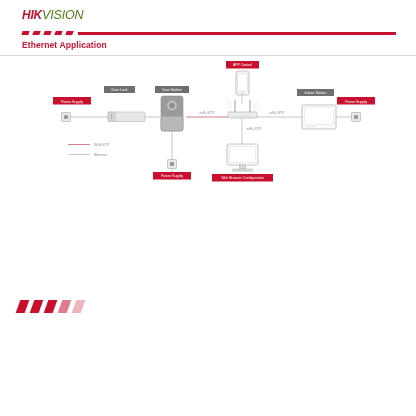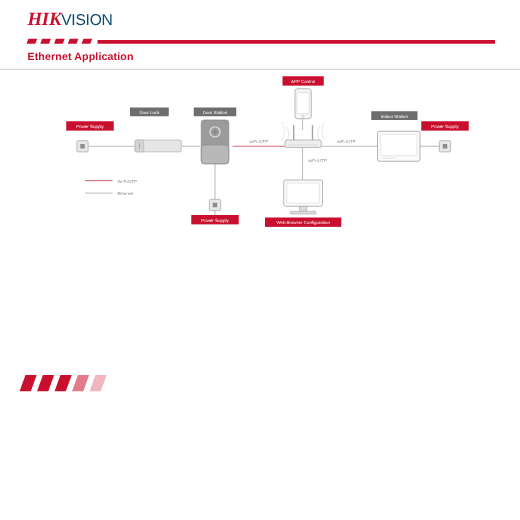--- a/index.html
+++ b/index.html
@@ -24,34 +24,35 @@
   }
   .logo-wrap {
     position: absolute;
     left: 22px;
     top: 9px;
     height: 14px;
     display: flex;
     align-items: baseline;
   }
   .logo-hik {
-    font-family: Liberation Serif, serif;
+    font-family: Liberation Sans, sans-serif;
     font-weight: bold;
     font-style: italic;
-    font-size: 15px;
+    font-size: 12px;
     letter-spacing: -0.2px;
     color: #c8102e;
     line-height: 1;
   }
   .logo-vision {
     font-family: "Liberation Sans", sans-serif;
     font-weight: normal;
+    font-style: italic;
     font-size: 12.5px;
     letter-spacing: -0.2px;
-    color: #0c4a6e;
+    color: #4d7c0f;
     line-height: 1;
   }
 
   
   .rule-row {
     position: absolute;
     left: 22px;
     top: 31px;
     width: 374px;
     height: 5px;

